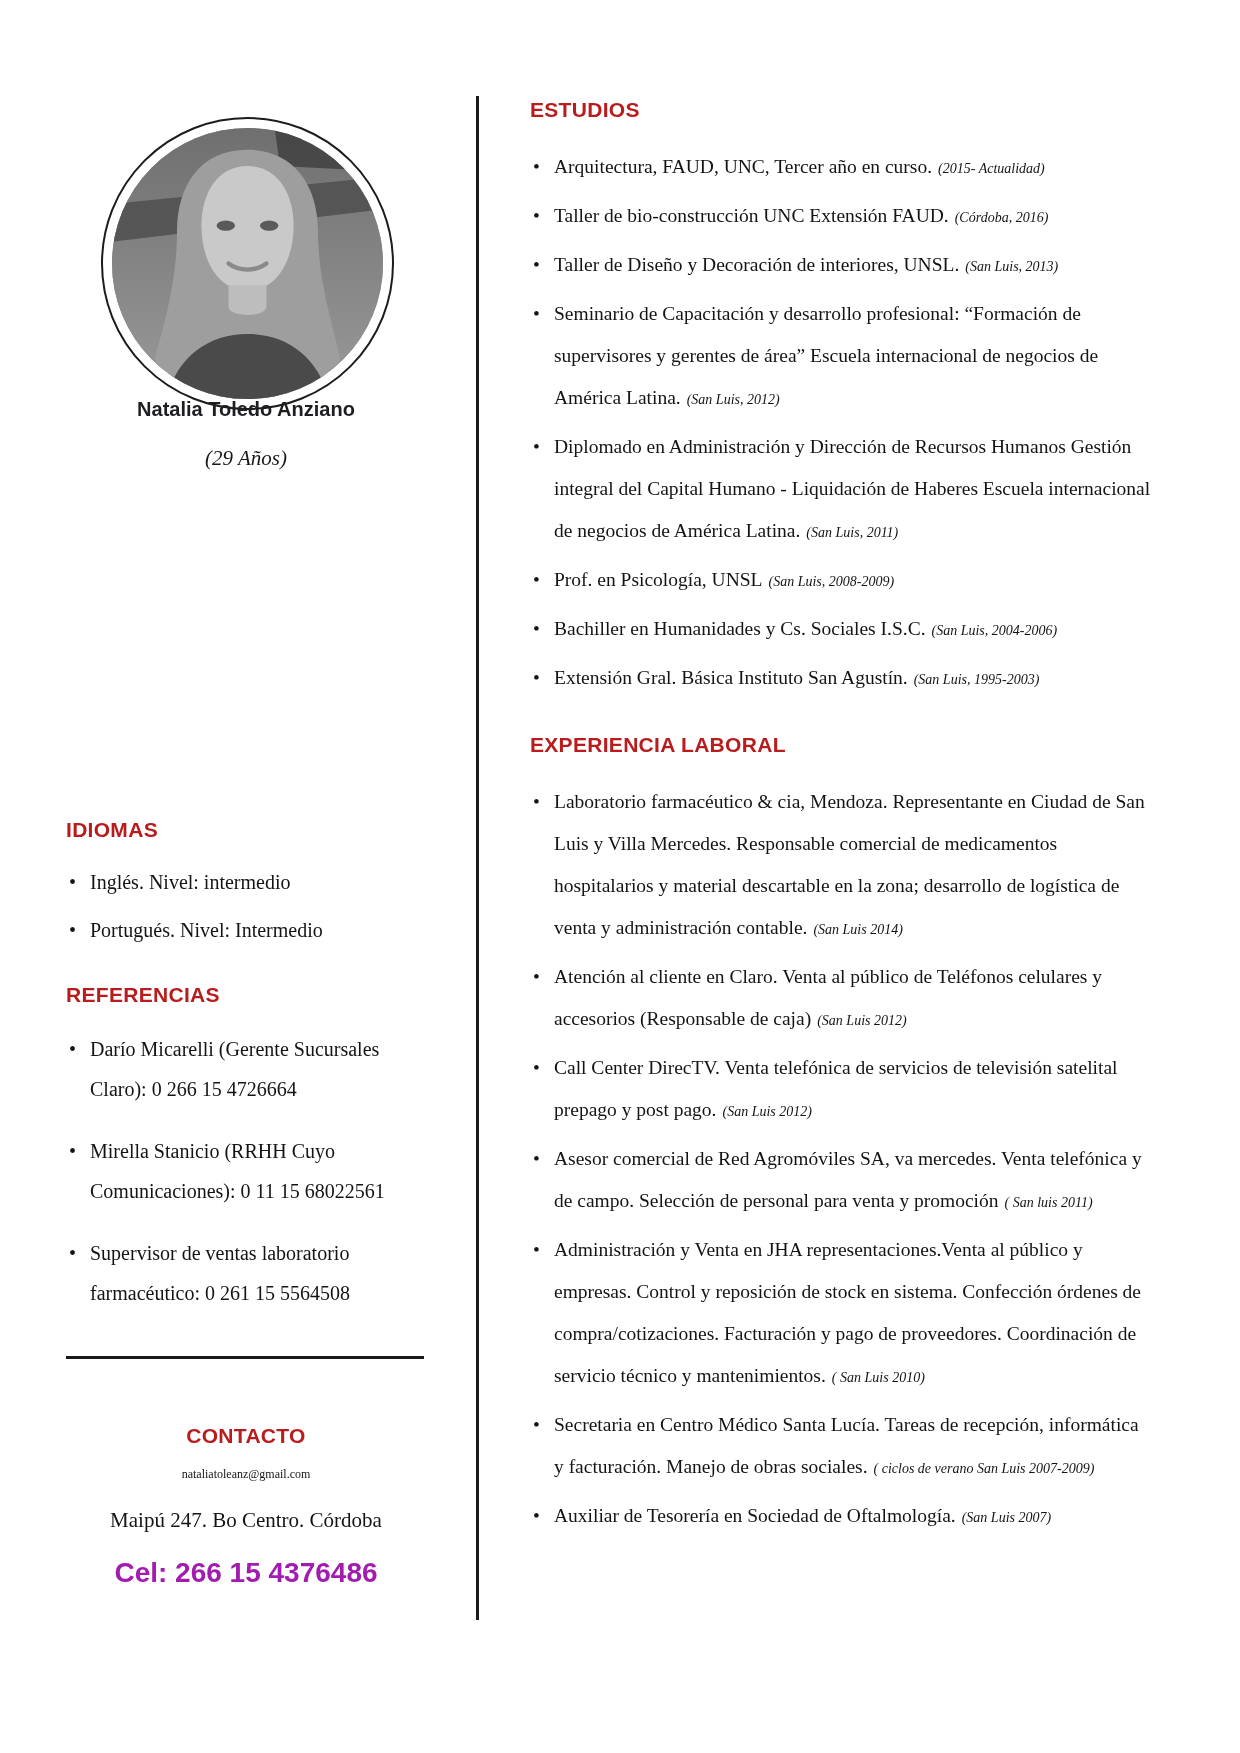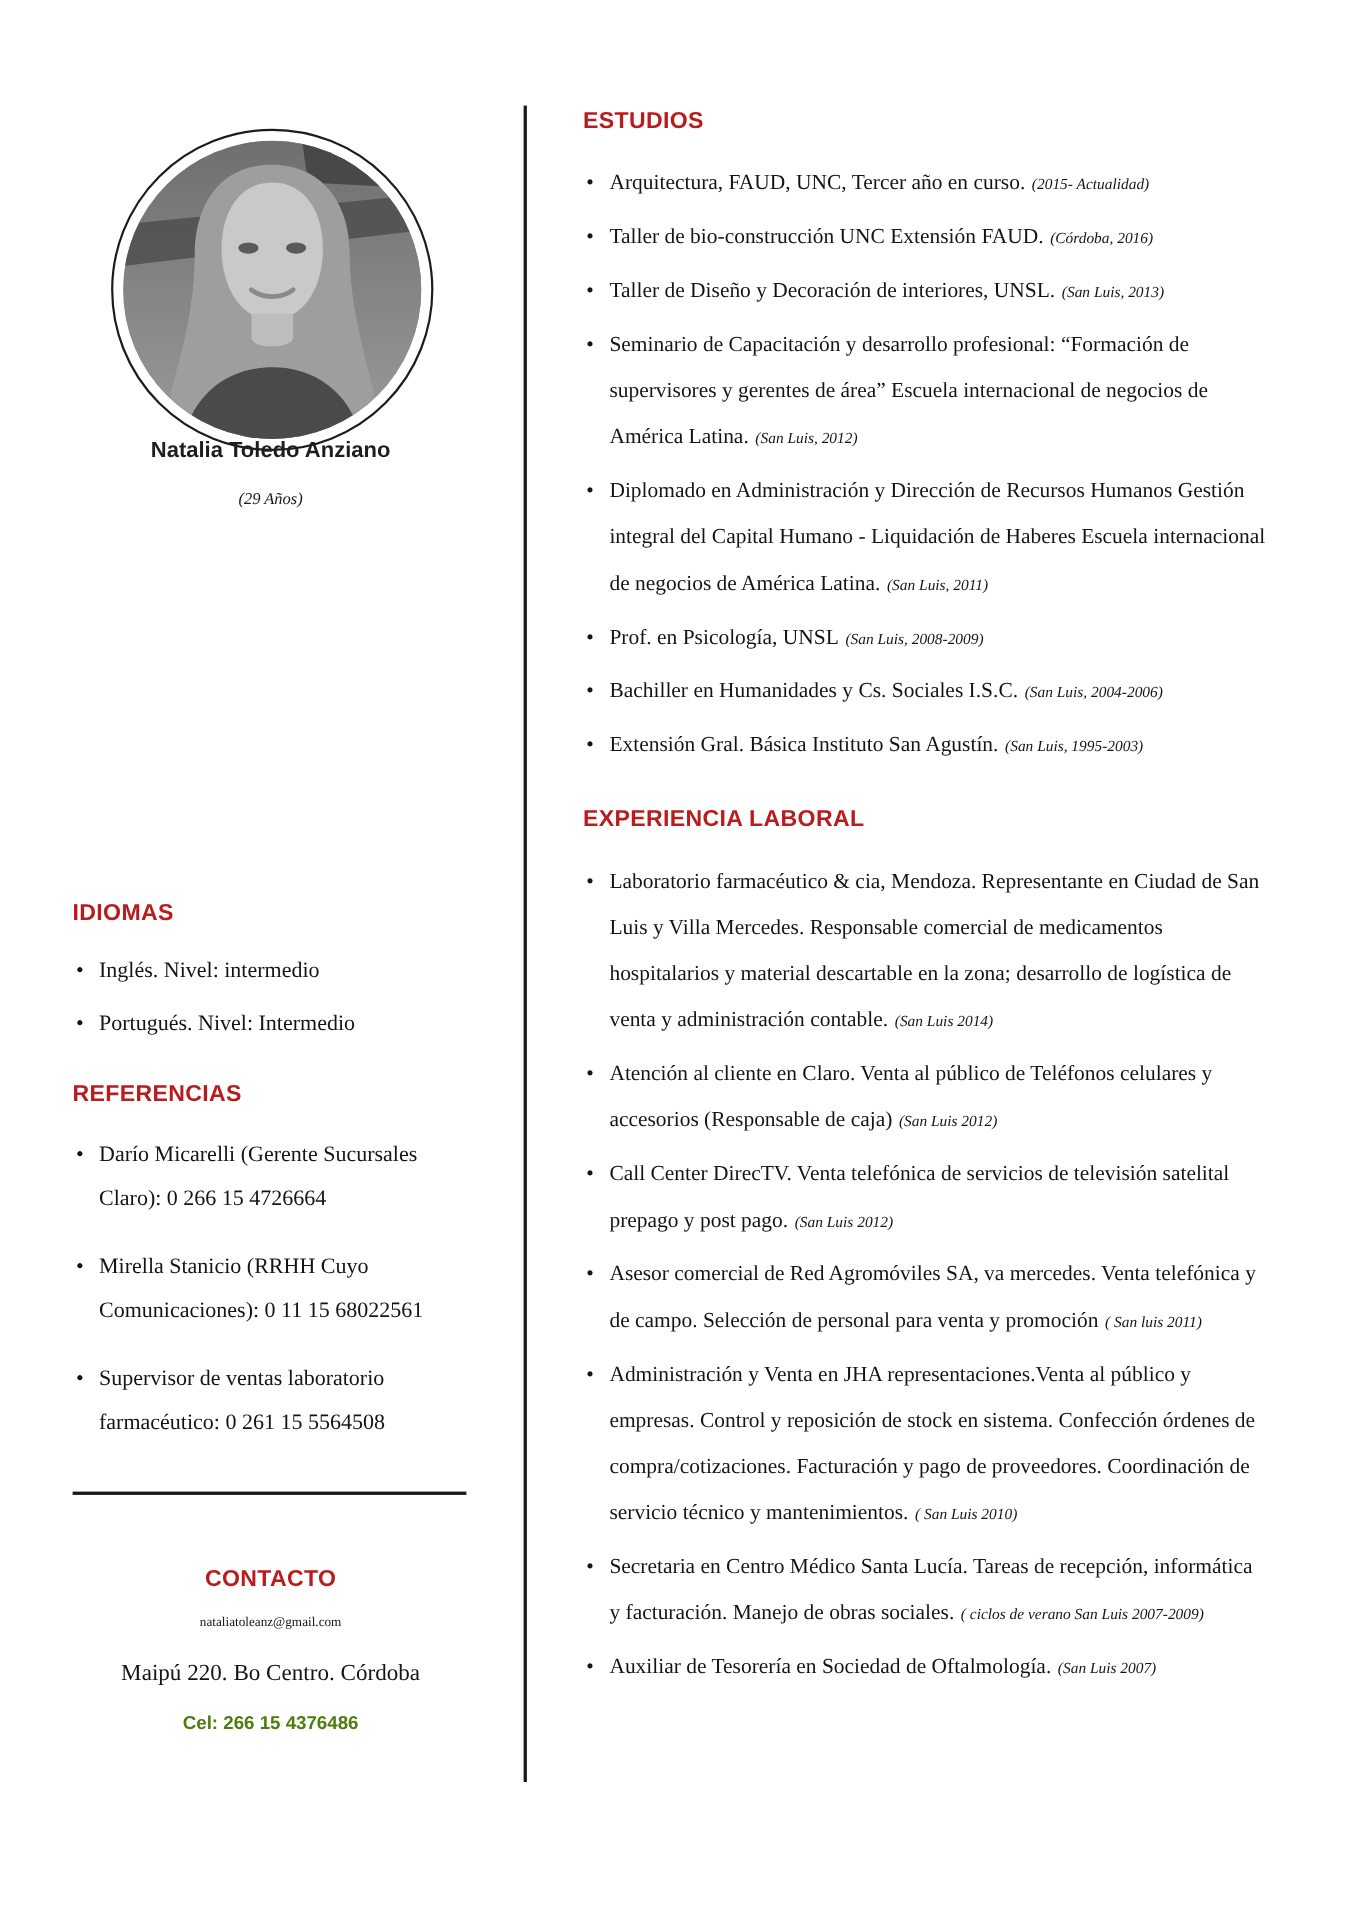--- a/index.html
+++ b/index.html
@@ -18,42 +18,42 @@
   #photo-ring{left:101px;top:117px;width:293px;height:293px;
     border:2.5px solid #1c1c1c;border-radius:50%;}
   #photo{position:absolute;left:9px;top:9px;right:9px;bottom:9px;
     border-radius:50%;overflow:hidden;background:#8d8d8d;}
   #photo svg{display:block;width:100%;height:100%;}
 
   #name{left:40px;top:398px;width:412px;text-align:center;
     font-family:"Liberation Sans","DejaVu Sans",sans-serif;
     font-size:20px;font-weight:600;color:#1d1e22;}
   #age{left:40px;top:446px;width:412px;text-align:center;
-    font-style:italic;font-size:15px;color:#17181a;}
+    font-style:italic;font-size:21px;color:#17181a;}
 
   ul.plain{list-style:none;margin:0;padding:0;}
   li.b{position:relative;padding-left:24px;}
   li.b::before{content:"\2022";position:absolute;left:3px;top:0;color:#141414;}
 
   #idiomas{left:66px;top:818px;width:352px;}
   #idiomas .h{margin-bottom:20px;}
   #idiomas li{font-size:20px;line-height:40px;margin-bottom:8px;}
 
   #referencias{left:66px;top:983px;width:356px;}
   #referencias .h{margin-bottom:22px;}
   #referencias li{font-size:20px;line-height:40px;margin-bottom:22px;}
 
   #hr-left{left:66px;top:1356px;width:358px;height:3px;background:#191919;}
 
   #contacto{left:46px;top:1424px;width:400px;text-align:center;}
   #contacto .h{margin-bottom:19px;}
   .c-line{font-size:12px;margin-bottom:26px;}
   .c-addr{font-size:21px;margin-bottom:24px;}
   .c-phone{font-family:"Liberation Sans","DejaVu Sans",sans-serif;
-    font-size:17px;font-weight:600;color:#4d7c0f;}
+    font-size:28px;font-weight:600;color:#a21caf;}
 
   
   #vdivider{left:476px;top:96px;width:3px;height:1524px;background:#1b1b1b;}
 
   
   #right{left:530px;top:98px;width:622px;}
   #right .h{margin-bottom:24px;}
   .items li{font-size:19.5px;line-height:42px;margin-bottom:5px;}
   .note{font-style:italic;font-size:14px;margin-left:6px;white-space:nowrap;}
   #exp-h{margin-top:32px;}
@@ -102,21 +102,21 @@
     <li class="b">Mirella Stanicio (RRHH Cuyo Comunicaciones): 0 11 15 68022561</li>
     <li class="b">Supervisor de ventas  laboratorio farmacéutico:  0 261 15 5564508</li>
   </ul>
 </div>
 
 <div class="abs" id="hr-left"></div>
 
 <div class="abs" id="contacto">
   <div class="h">CONTACTO</div>
   <div class="c-line">nataliatoleanz@gmail.com</div>
-  <div class="c-addr">Maipú 220. Bo Centro. Córdoba</div>
+  <div class="c-addr">Maipú 247. Bo Centro. Córdoba</div>
   <div class="c-phone">Cel: 266 15 4376486</div>
 </div>
 
 <div class="abs" id="vdivider"></div>
 
 <div class="abs" id="right">
 
   <div class="h">ESTUDIOS</div>
   <ul class="plain items">
     <li class="b"><span>Arquitectura, FAUD, UNC, Tercer año en curso.</span><span class="note">(2015- Actualidad)</span></li>

